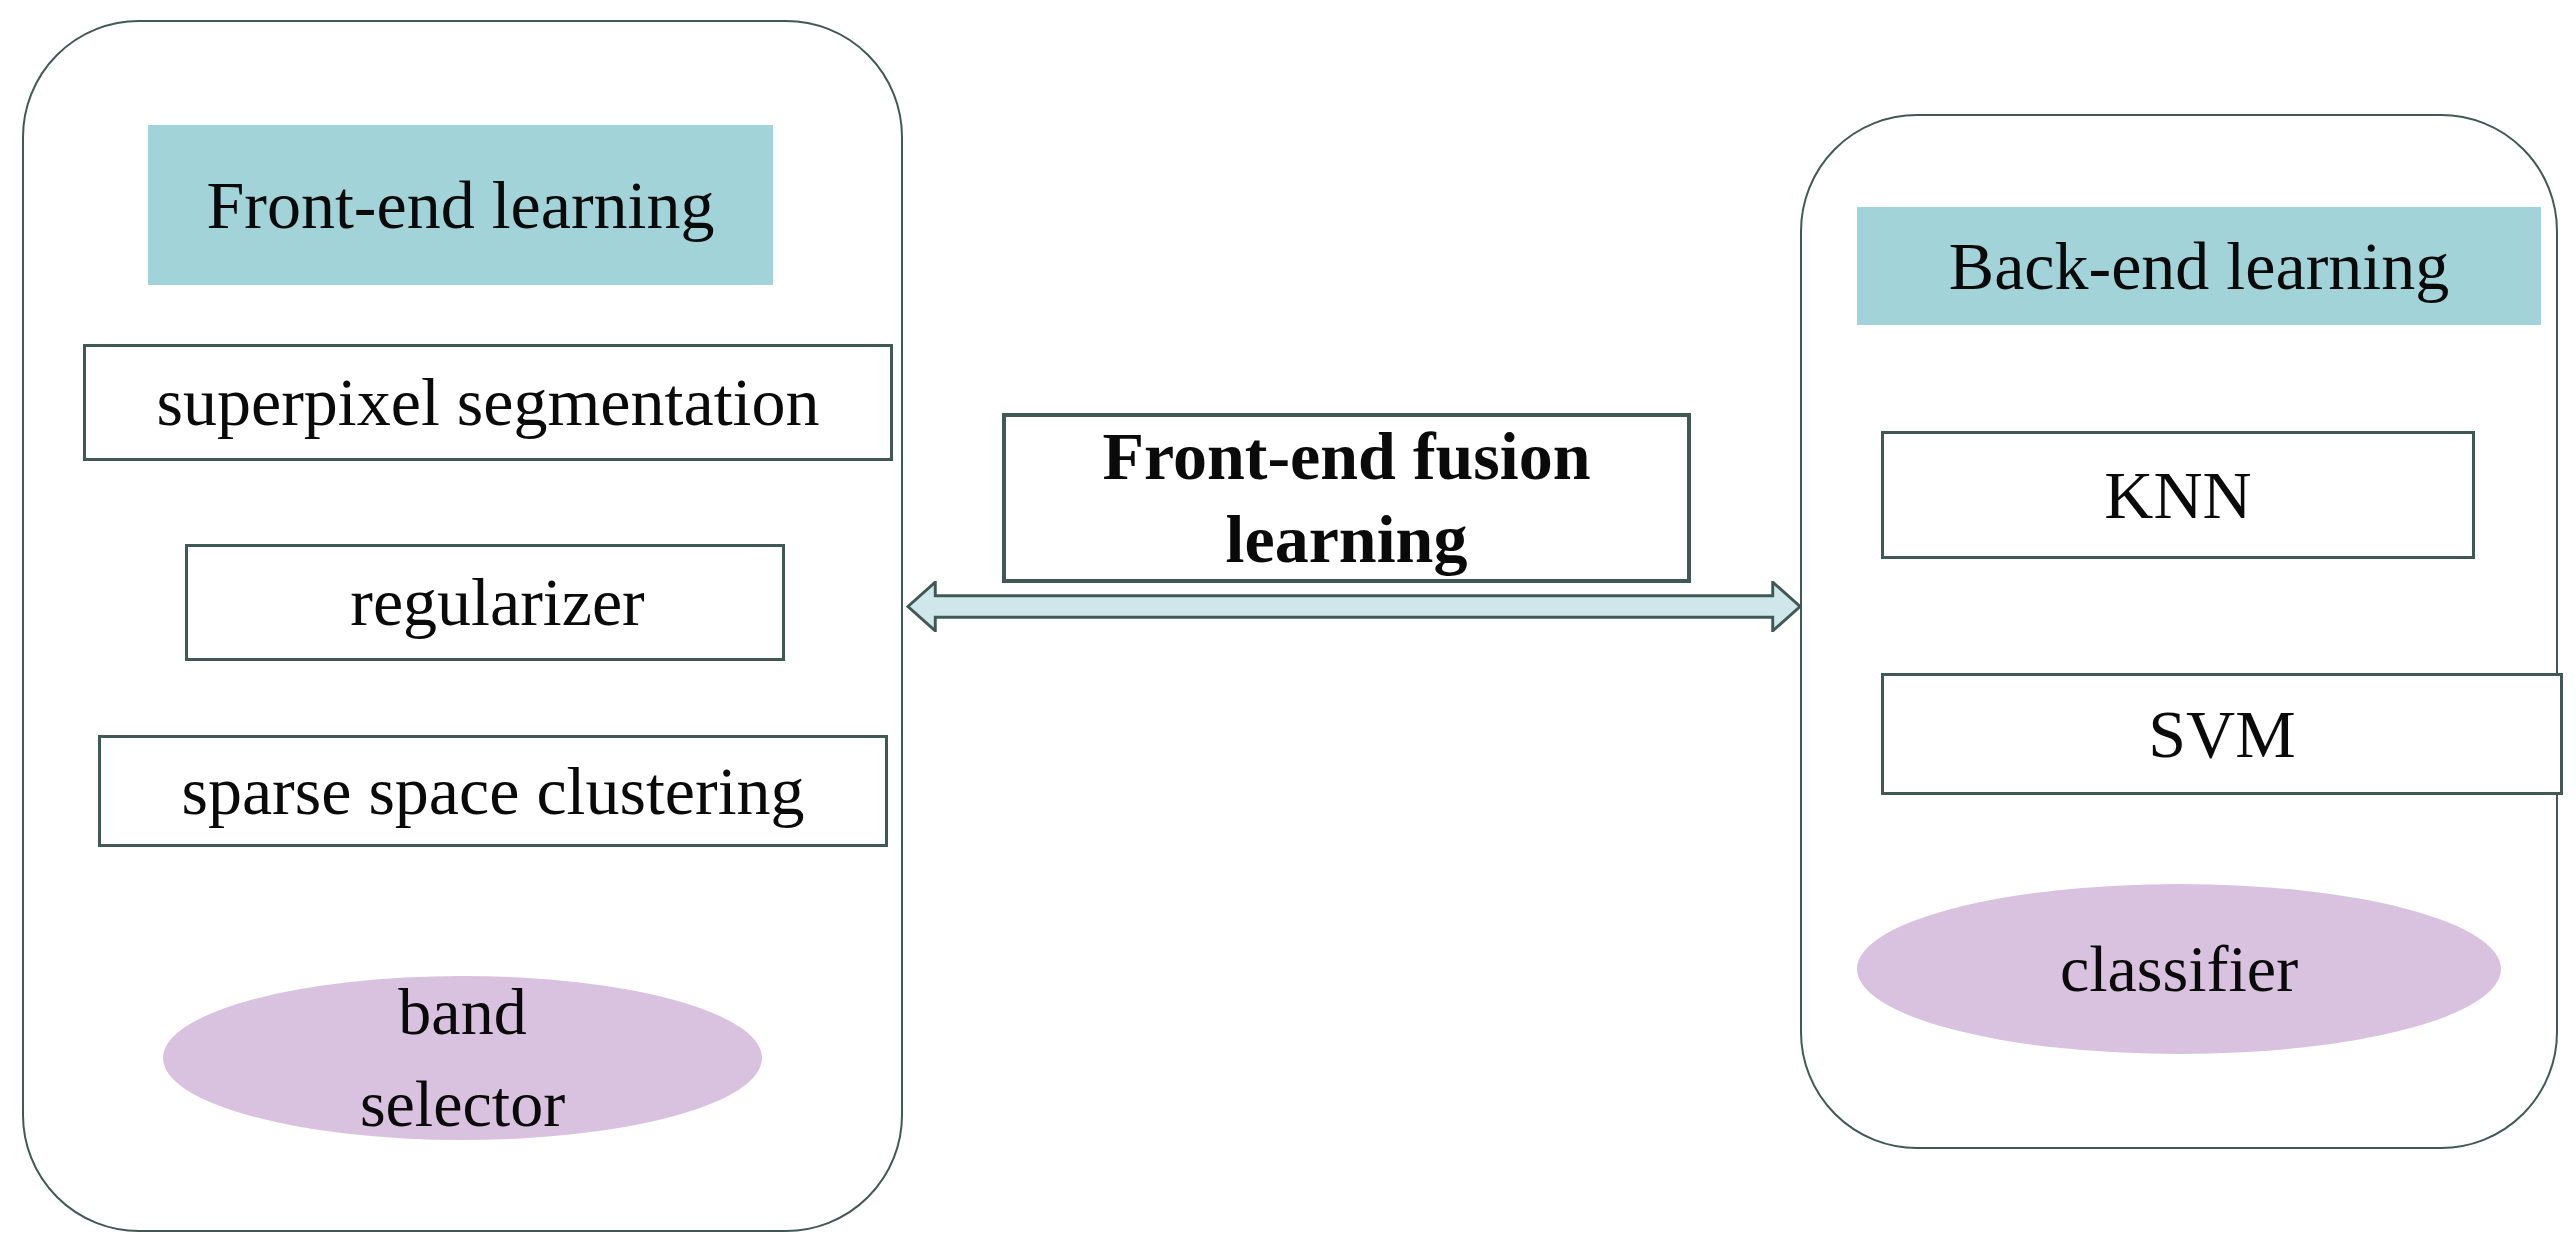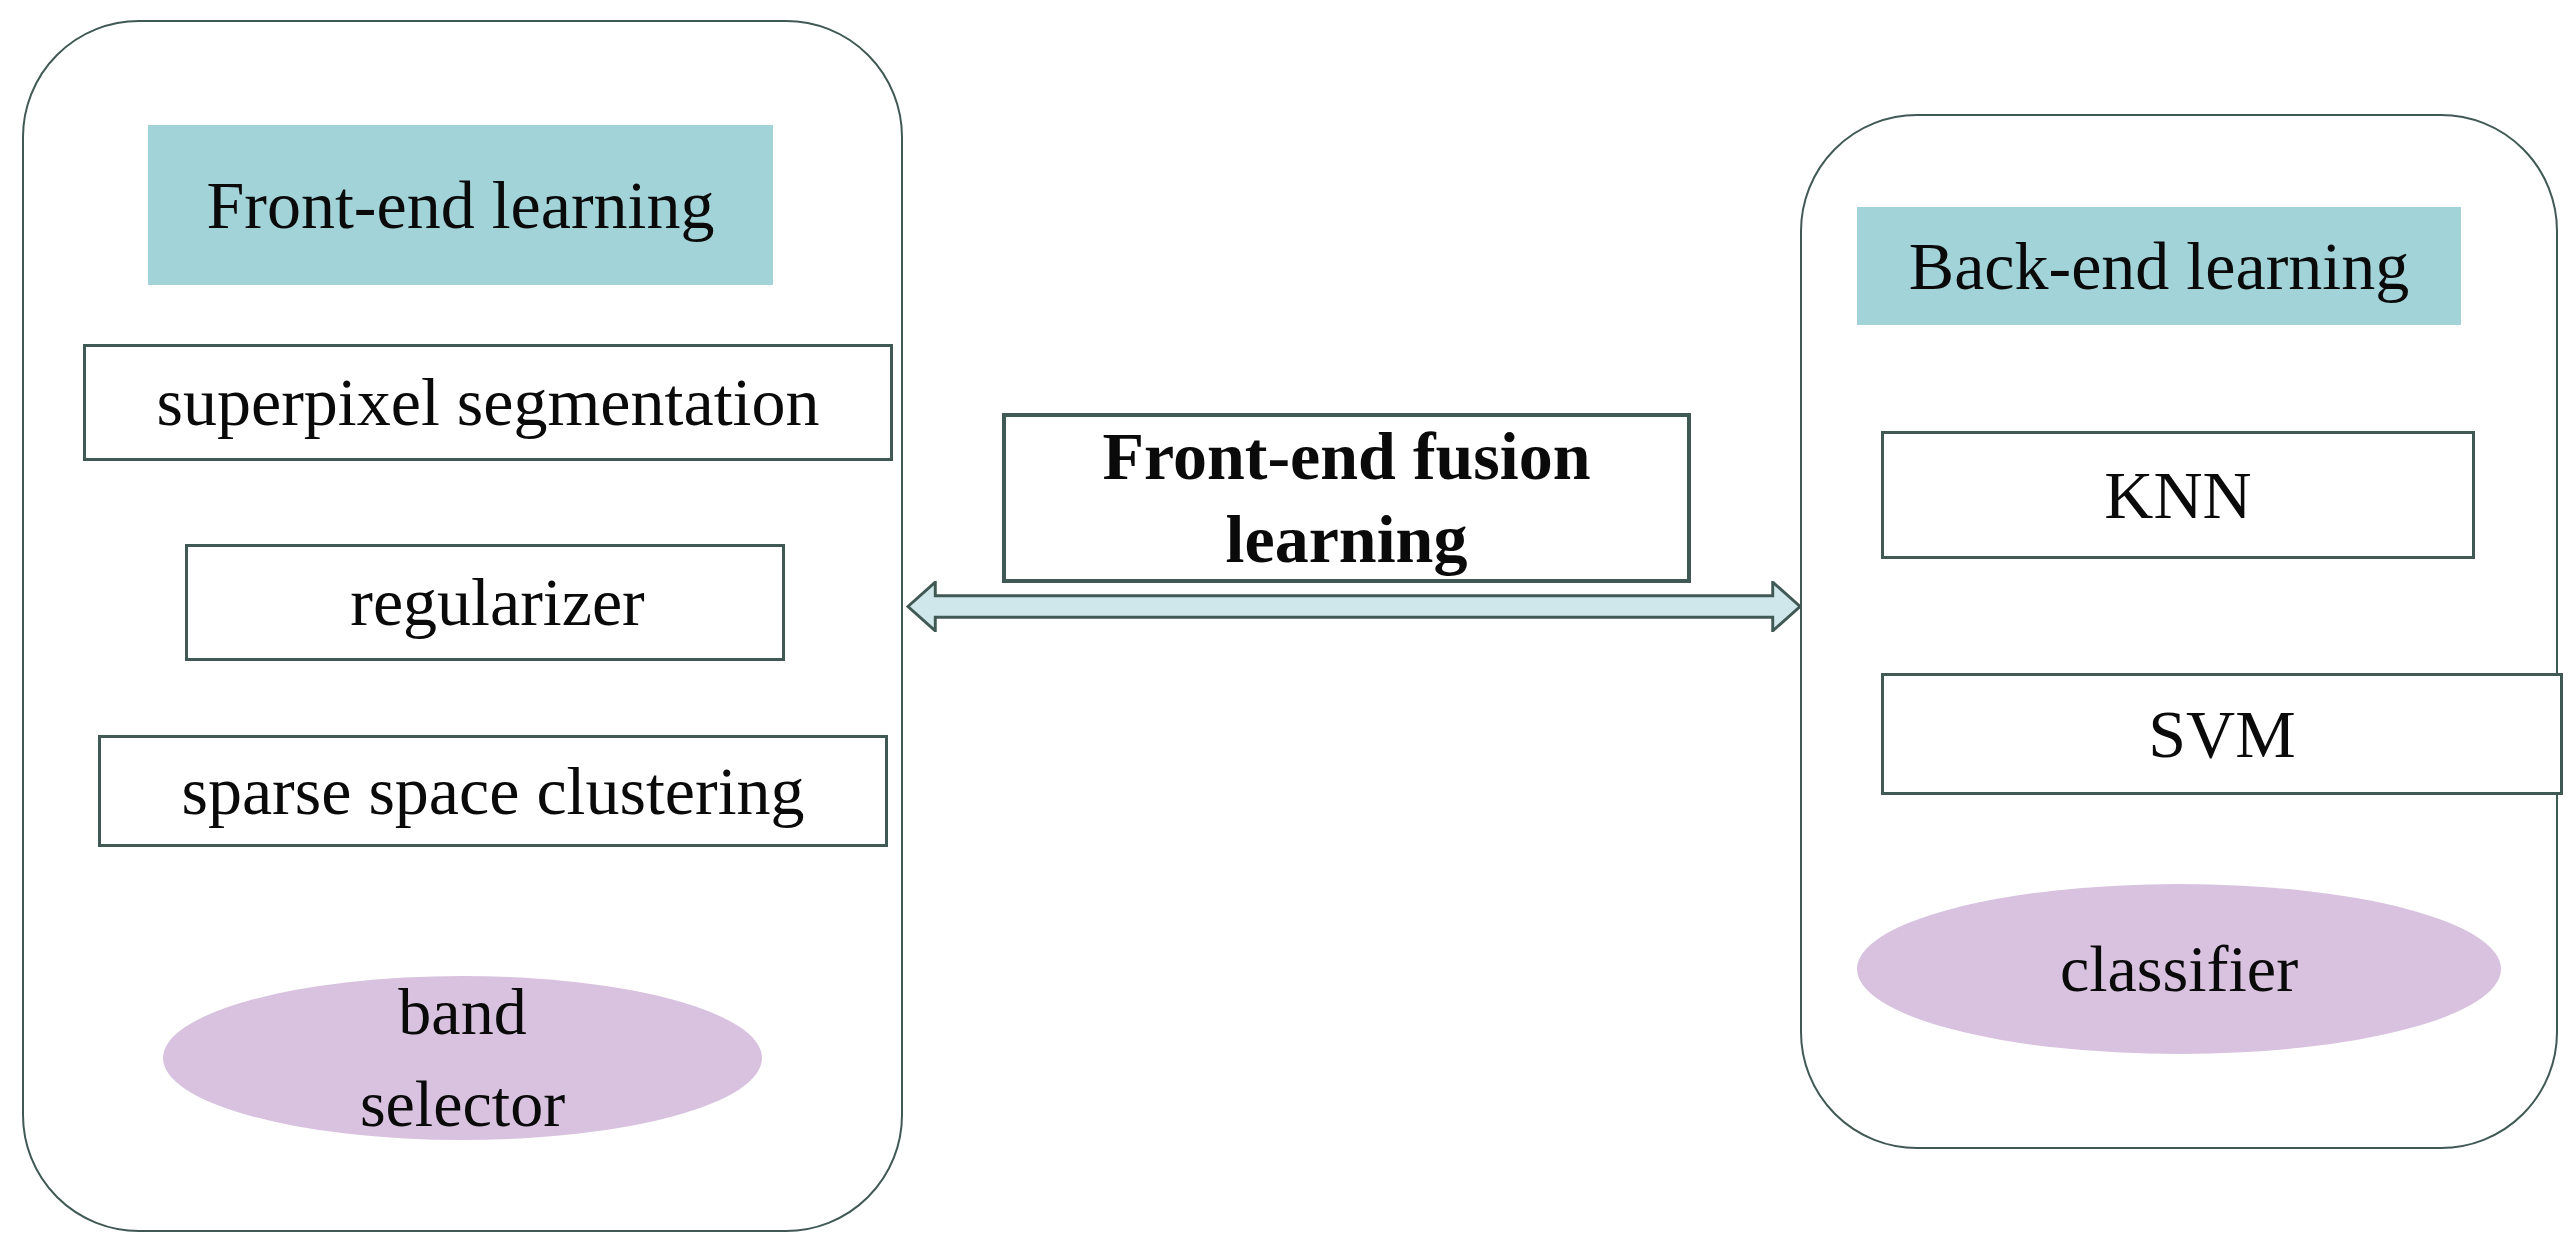--- a/index.html
+++ b/index.html
@@ -99,21 +99,21 @@
     <span class="line">learning</span>
   </div>
 
   <svg id="arrow-svg" width="896" height="51" viewBox="0 0 918 52">
     <polygon points="2,26 30,1 30,15 888,15 888,1 916,26 888,51 888,37 30,37 30,51"></polygon>
   </svg>
 
   <div class="panel" style="left:1800px;top:114px;width:758px;height:1035px;">
   </div>
 
-  <div class="header" style="left:1857px;top:207px;width:604px;height:118px;">
+  <div class="header" style="left:1857px;top:207px;width:684px;height:118px;">
     <span>Back-end learning</span>
   </div>
 
   <div class="wbox" style="left:1881px;top:431px;width:594px;height:128px;justify-content:center;">
     <span>KNN</span>
   </div>
 
   <div class="wbox" style="left:1881px;top:673px;width:682px;height:122px;">
     <span>SVM</span>
   </div>

